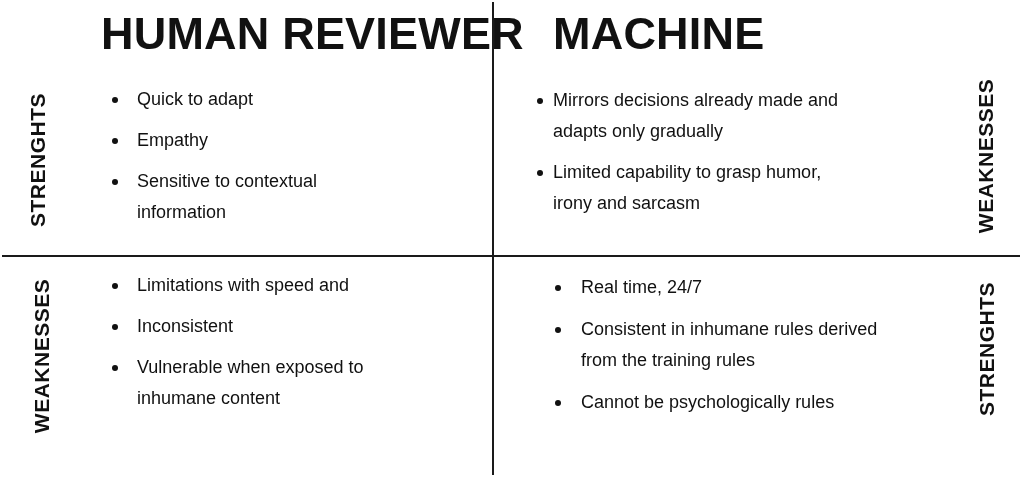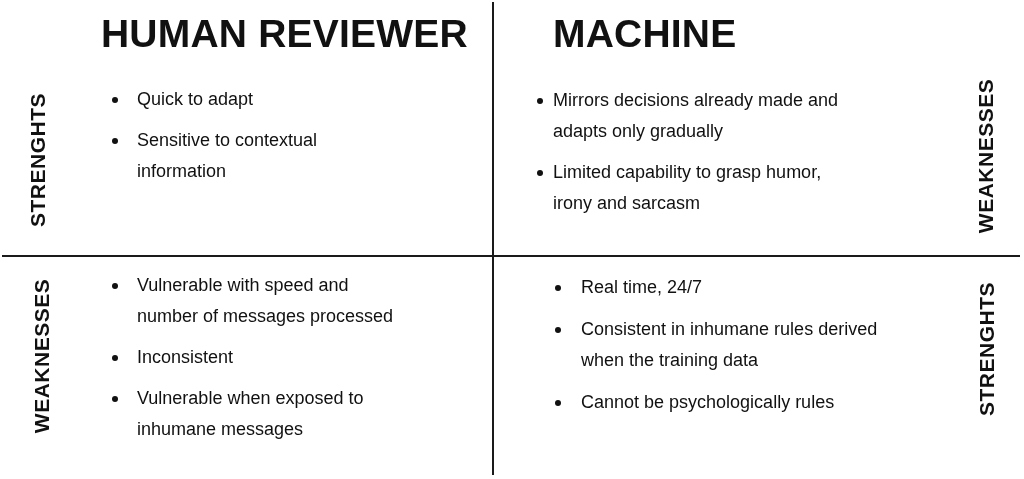--- a/index.html
+++ b/index.html
@@ -28,21 +28,21 @@
     left: 2px;
     top: 255px;
     width: 1018px;
     height: 2px;
     background: #1a1a1a;
   }
   .header {
     position: absolute;
     top: 14px;
     font-weight: bold;
-    font-size: 39px;
+    font-size: 45px;
     line-height: 40px;
     letter-spacing: 0.2px;
     white-space: nowrap;
   }
   .header.left { left: 101px; }
   .header.right { left: 553px; }
 
   .side-label {
     position: absolute;
     font-weight: bold;
@@ -107,20 +107,24 @@
 <div class="side-label" style="left:42px; top:356px;">WEAKNESSES</div>
 <div class="side-label" style="left:987px; top:349px;">STRENGHTS</div>
 
 <ul class="blist q-tl">
   <li>
     <span class="dot"></span>
     <span class="txt">Quick to adapt</span>
   </li>
   <li>
     <span class="dot"></span>
+    <span class="txt">Empathy</span>
+  </li>
+  <li>
+    <span class="dot"></span>
     <span class="txt">Sensitive to contextual</span>
     <span class="txt">information</span>
   </li>
 </ul>
 
 <ul class="blist q-tr">
   <li>
     <span class="dot"></span>
     <span class="txt">Mirrors decisions already made and</span>
     <span class="txt">adapts only gradually</span>
@@ -128,41 +132,40 @@
   <li>
     <span class="dot"></span>
     <span class="txt">Limited capability to grasp humor,</span>
     <span class="txt">irony and sarcasm</span>
   </li>
 </ul>
 
 <ul class="blist q-bl">
   <li>
     <span class="dot"></span>
-    <span class="txt">Vulnerable with speed and</span>
-    <span class="txt">number of messages processed</span>
+    <span class="txt">Limitations with speed and</span>
   </li>
   <li>
     <span class="dot"></span>
     <span class="txt">Inconsistent</span>
   </li>
   <li>
     <span class="dot"></span>
     <span class="txt">Vulnerable when exposed to</span>
-    <span class="txt">inhumane messages</span>
+    <span class="txt">inhumane content</span>
   </li>
 </ul>
 
 <ul class="blist q-br">
   <li>
     <span class="dot"></span>
     <span class="txt">Real time, 24/7</span>
   </li>
   <li>
     <span class="dot"></span>
     <span class="txt">Consistent in inhumane rules derived</span>
-    <span class="txt">when the training data</span>
+    <span class="txt">from the training rules</span>
   </li>
   <li>
     <span class="dot"></span>
     <span class="txt">Cannot be psychologically rules</span>
   </li>
 </ul>
 
 </body></html>

